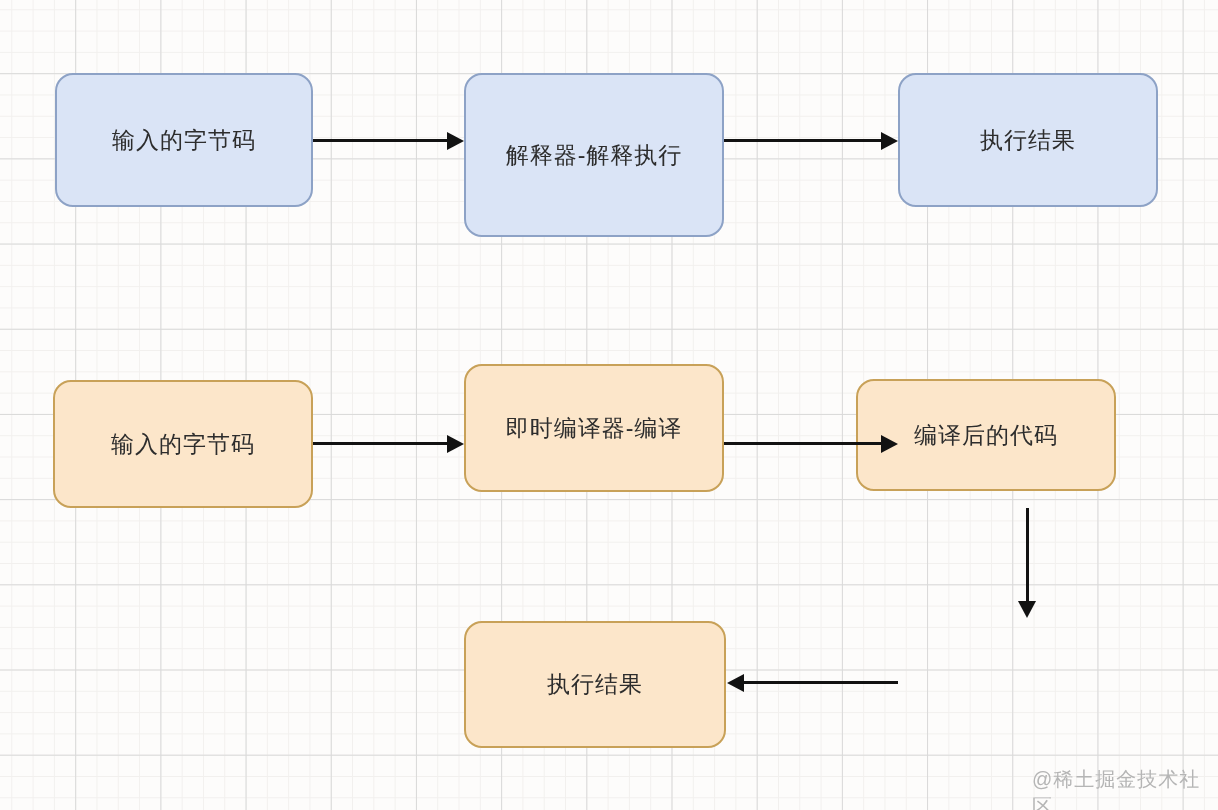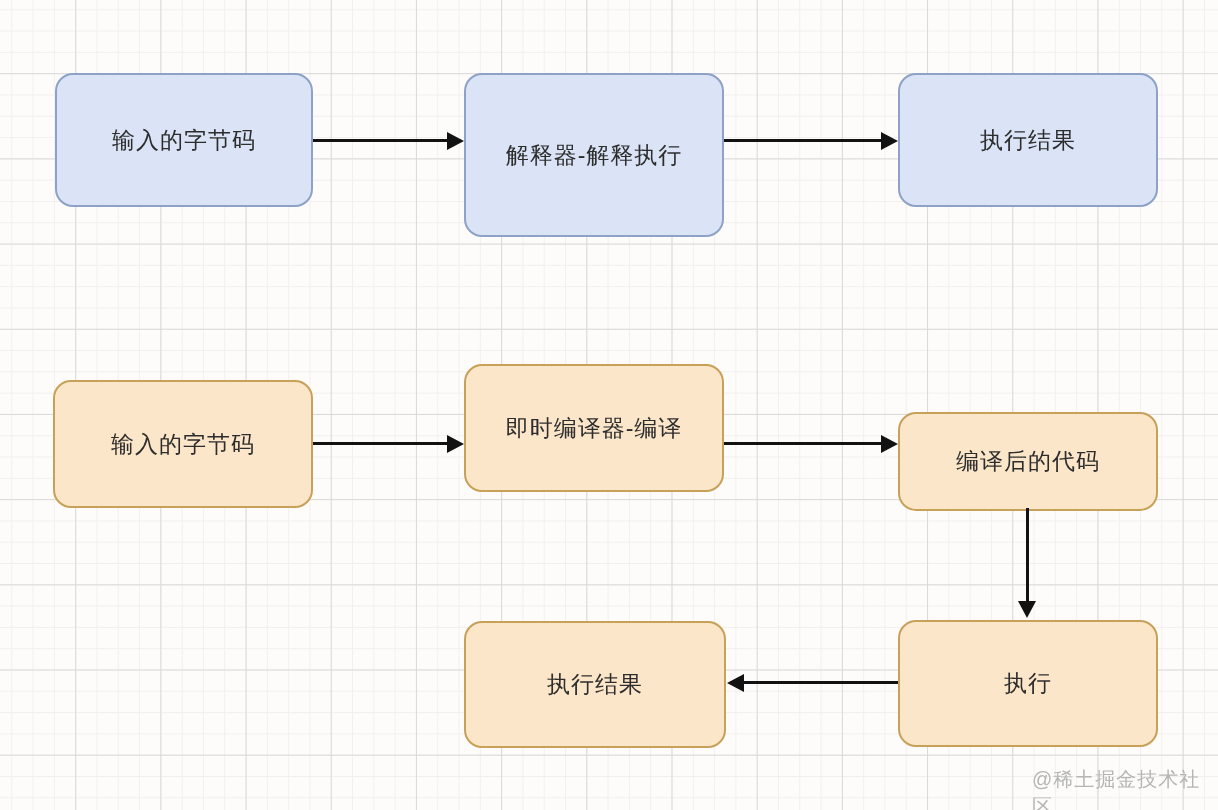--- a/index.html
+++ b/index.html
@@ -77,41 +77,38 @@
   </div>
 
   <div class="node orange" style="left:53px; top:380px; width:260px; height:128px;">
     <span>输入的字节码</span>
   </div>
 
   <div class="node orange" style="left:464px; top:364px; width:260px; height:128px;">
     <span>即时编译器-编译</span>
   </div>
 
-  <div class="node orange" style="left:898px; top:379px; width:260px; height:99px;margin-top:33px;">
+  <div class="node orange" style="left:856px; top:379px; width:260px; height:112px;">
     <span>编译后的代码</span>
   </div>
 
   <div>
     <div class="shaft" style="left:313px; top:442px; width:137px; height:3px;"></div>
     <div class="head right" style="left:447px; top:435px;"></div>
   </div>
   <div>
     <div class="shaft" style="left:724px; top:442px; width:158px; height:3px;"></div>
     <div class="head right" style="left:881px; top:435px;"></div>
   </div>
 
   <div>
     <div class="shaft" style="left:1026px; top:508px; width:3px; height:94px;"></div>
     <div class="head down" style="left:1018px; top:601px;"></div>
   </div>
 
-  <div class="node orange" style="left:898px; top:620px; width:260px; height:127px;">
-    <span>执行</span>
-  </div>
 
   <div class="node orange" style="left:464px; top:621px; width:262px; height:127px;">
     <span>执行结果</span>
   </div>
 
   <div>
     <div class="shaft" style="left:742px; top:681px; width:156px; height:3px;"></div>
     <div class="head left" style="left:727px; top:674px;"></div>
   </div>
 

